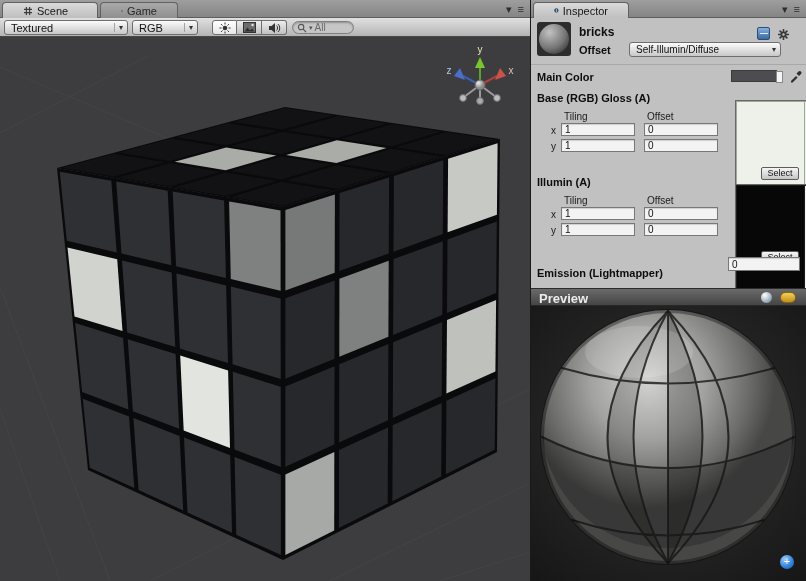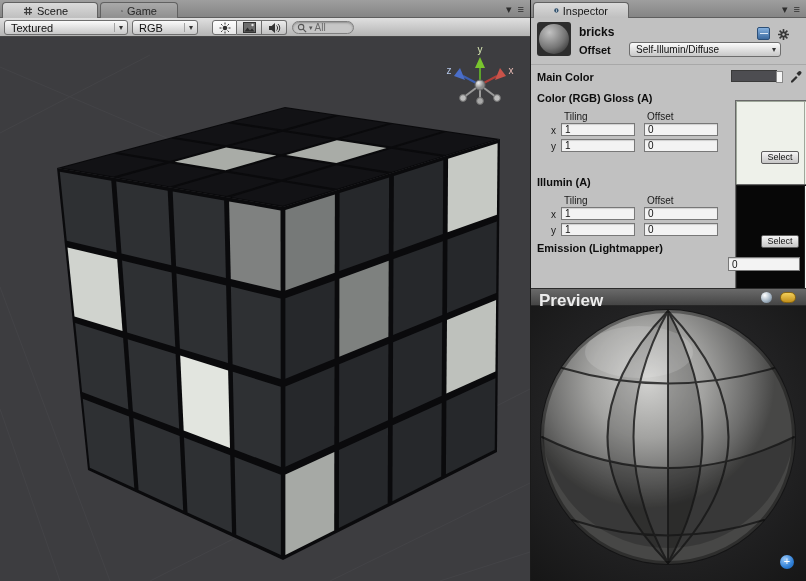--- a/index.html
+++ b/index.html
@@ -43,26 +43,26 @@
   .shader-dd .arrow{font-size:8px;color:#333;padding:0 2px 0 4px;}
   .help-icon{position:absolute;left:226px;top:27px;width:13px;height:13px;border-radius:2px;background:linear-gradient(#86b1de,#3a699f);border:1px solid #2c4f78;box-sizing:border-box;}
   .help-icon:after{content:"";position:absolute;left:2px;top:5px;width:8px;height:1px;background:#dce9f7;}
   .gear-icon{position:absolute;left:246px;top:27px;width:13px;height:13px;}
   .field{position:absolute;height:13px;border:1px solid #787878;background:#f3f3f3;font-size:10px;color:#111;padding:0 3px;box-sizing:border-box;font-family:"Liberation Sans",sans-serif;box-shadow:inset 0 1px 1px rgba(0,0,0,.15);}
   .color-swatch{position:absolute;left:200px;top:70px;width:46px;height:12px;background:#4d4d51;border:1px solid #3a3a3a;box-sizing:border-box;}
   .color-swatch .alpha{position:absolute;right:-7px;top:0;width:5px;height:10px;background:#f5f5f5;border:1px solid #888;}
   .dropper{position:absolute;left:258px;top:68px;width:14px;height:15px;}
   .thumb{position:absolute;width:64px;height:64px;border:1px solid #686868;box-sizing:border-box;background:#000;}
   .tilegrid{display:grid;grid-template-columns:repeat(4,1fr);grid-template-rows:repeat(4,1fr);gap:1px;padding:1px;width:100%;height:100%;box-sizing:border-box;}
-  .select-btn{position:absolute;width:38px;height:13px;background:linear-gradient(#f5f5f5,#c6c6c6);border:1px solid #5c5c5c;border-radius:2px;font-size:9px;text-align:center;line-height:11px;color:#111;box-sizing:border-box;cursor:default;}
+  .select-btn{position:absolute;width:38px;height:13px;background:linear-gradient(#f5f5f5,#c6c6c6);border:1px solid #5c5c5c;border-radius:2px;font-size:9px;text-align:center;line-height:11px;color:#111;box-sizing:border-box;cursor:default;margin-top:16px;}
   .colhead{position:absolute;font-size:10px;color:#1a1a1a;}
   .rowlab{position:absolute;font-size:10px;color:#1a1a1a;}
 
   .preview-bar{position:absolute;left:0;top:288px;width:100%;height:18px;background:linear-gradient(#6a6a6a,#454545);border-top:1px solid #2c2c2c;border-bottom:1px solid #272727;box-sizing:border-box;}
-  .preview-bar .title{position:absolute;left:8px;top:2px;font-size:17px;font-weight:bold;color:#ececec;}
+  .preview-bar .title{position:absolute;left:8px;top:2px;font-size:13px;font-weight:bold;color:#ececec;}
   .pv-icon1{position:absolute;left:230px;top:3px;width:11px;height:11px;border-radius:50%;background:radial-gradient(circle at 35% 30%,#ffffff,#9fb0bf 60%,#5d6a77);}
   .pv-icon2{position:absolute;left:249px;top:3px;width:16px;height:11px;border-radius:6px;background:linear-gradient(#f3cf5a,#c2901c);border:1px solid #8a660f;box-sizing:border-box;}
   .preview-area{position:absolute;left:0;top:306px;width:100%;height:275px;background:radial-gradient(circle at 50% 45%,#333335 0%,#202021 65%,#161616 100%);overflow:hidden;}
   .add-btn{position:absolute;right:12px;bottom:12px;width:14px;height:14px;border-radius:50%;background:radial-gradient(circle at 35% 30%,#9ccaf9,#2f7fd6 60%,#1a5dad);color:#fff;font-size:11px;line-height:13px;text-align:center;cursor:default;}
 </style>
 </head>
 <body>
 
 <div class="window">
 
@@ -267,21 +267,21 @@
     <div class="color-swatch">
         <div class="alpha"></div>
       </div>
     <div class="dropper">
       <svg width="14" height="15" viewBox="0 0 14 15">
         <path d="M2 13l5-5 1.6 1.6-5 5H2z" fill="#2f2f2f"></path>
         <path d="M7.5 5.5l2.5 2.5 2-2a1.7 1.7 0 00-2.5-2.5z" fill="#2f2f2f"></path>
       </svg>
     </div>
 
-    <div class="insp-label" style="left:6px;top:92px;">Color (RGB) Gloss (A)</div>
+    <div class="insp-label" style="left:6px;top:92px;">Base (RGB) Gloss (A)</div>
     <div class="thumb tilegrid" style="left: 204px; top: 100px; background: rgb(159, 168, 155);">
         <div style="background: rgb(238, 241, 234);"></div>
         <div style="background: rgb(238, 241, 234);"></div>
         <div style="background: rgb(238, 241, 234);"></div>
         <div style="background: rgb(238, 241, 234);"></div>
         <div style="background: rgb(238, 241, 234);"></div>
         <div style="background: rgb(238, 241, 234);"></div>
         <div style="background: rgb(238, 241, 234);"></div>
         <div style="background: rgb(238, 241, 234);"></div>
       </div>
@@ -307,21 +307,21 @@
     <div class="select-btn" style="left:230px;top:235px;">Select</div>
     <div class="colhead" style="left:33px;top:195px;">Tiling</div>
     <div class="colhead" style="left:116px;top:195px;">Offset</div>
     <div class="rowlab" style="left:20px;top:209px;">x</div>
     <input class="field" style="left: 30px; top: 207px; width: 74px;" value="1">
     <input class="field" style="left: 113px; top: 207px; width: 74px;" value="0">
     <div class="rowlab" style="left:20px;top:225px;">y</div>
     <input class="field" style="left: 30px; top: 223px; width: 74px;" value="1">
     <input class="field" style="left: 113px; top: 223px; width: 74px;" value="0">
 
-    <div class="insp-label" style="left:6px;top:242px;">Emission (Lightmapper)</div>
+    <div class="insp-label" style="left:6px;top:267px;">Emission (Lightmapper)</div>
     <input class="field" style="left: 197px; top: 257px; width: 72px; height: 14px;" value="0">
 
     <div class="preview-bar">
       <div class="title">Preview</div>
       <div class="pv-icon1"></div>
       <div class="pv-icon2"></div>
     </div>
     <div class="preview-area">
       <svg width="275" height="275" viewBox="0 0 275 275">
         <defs>

